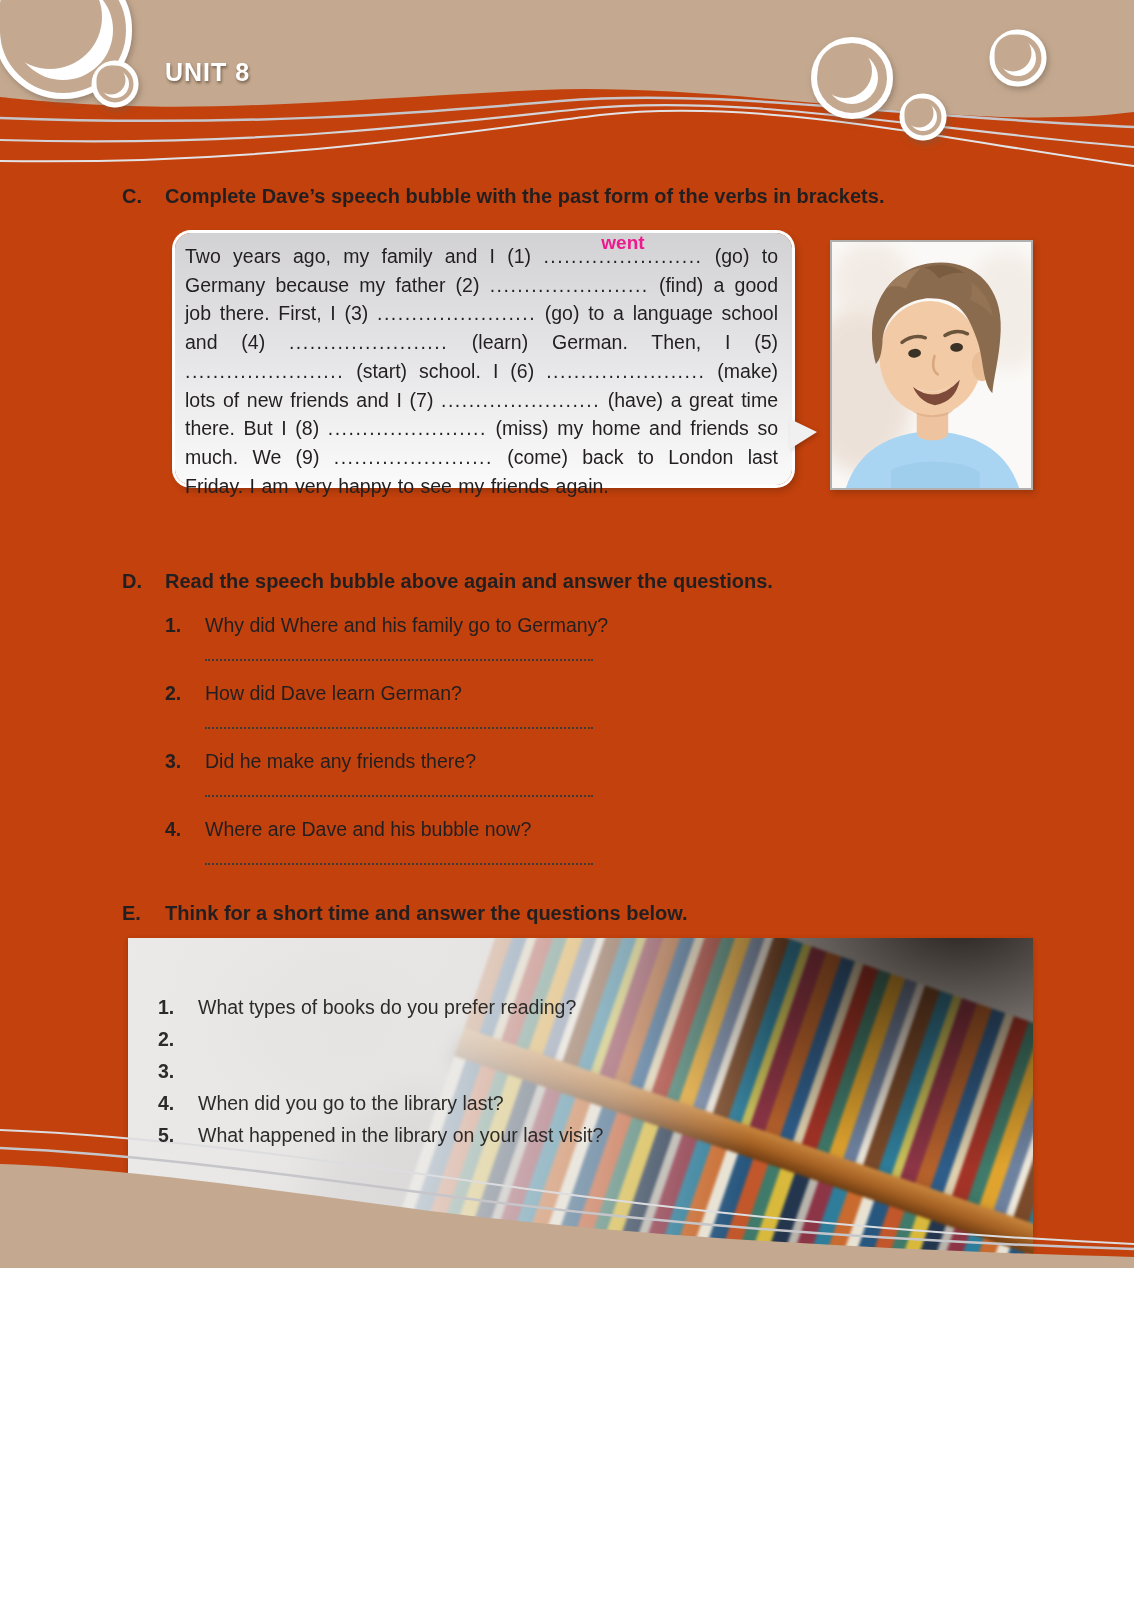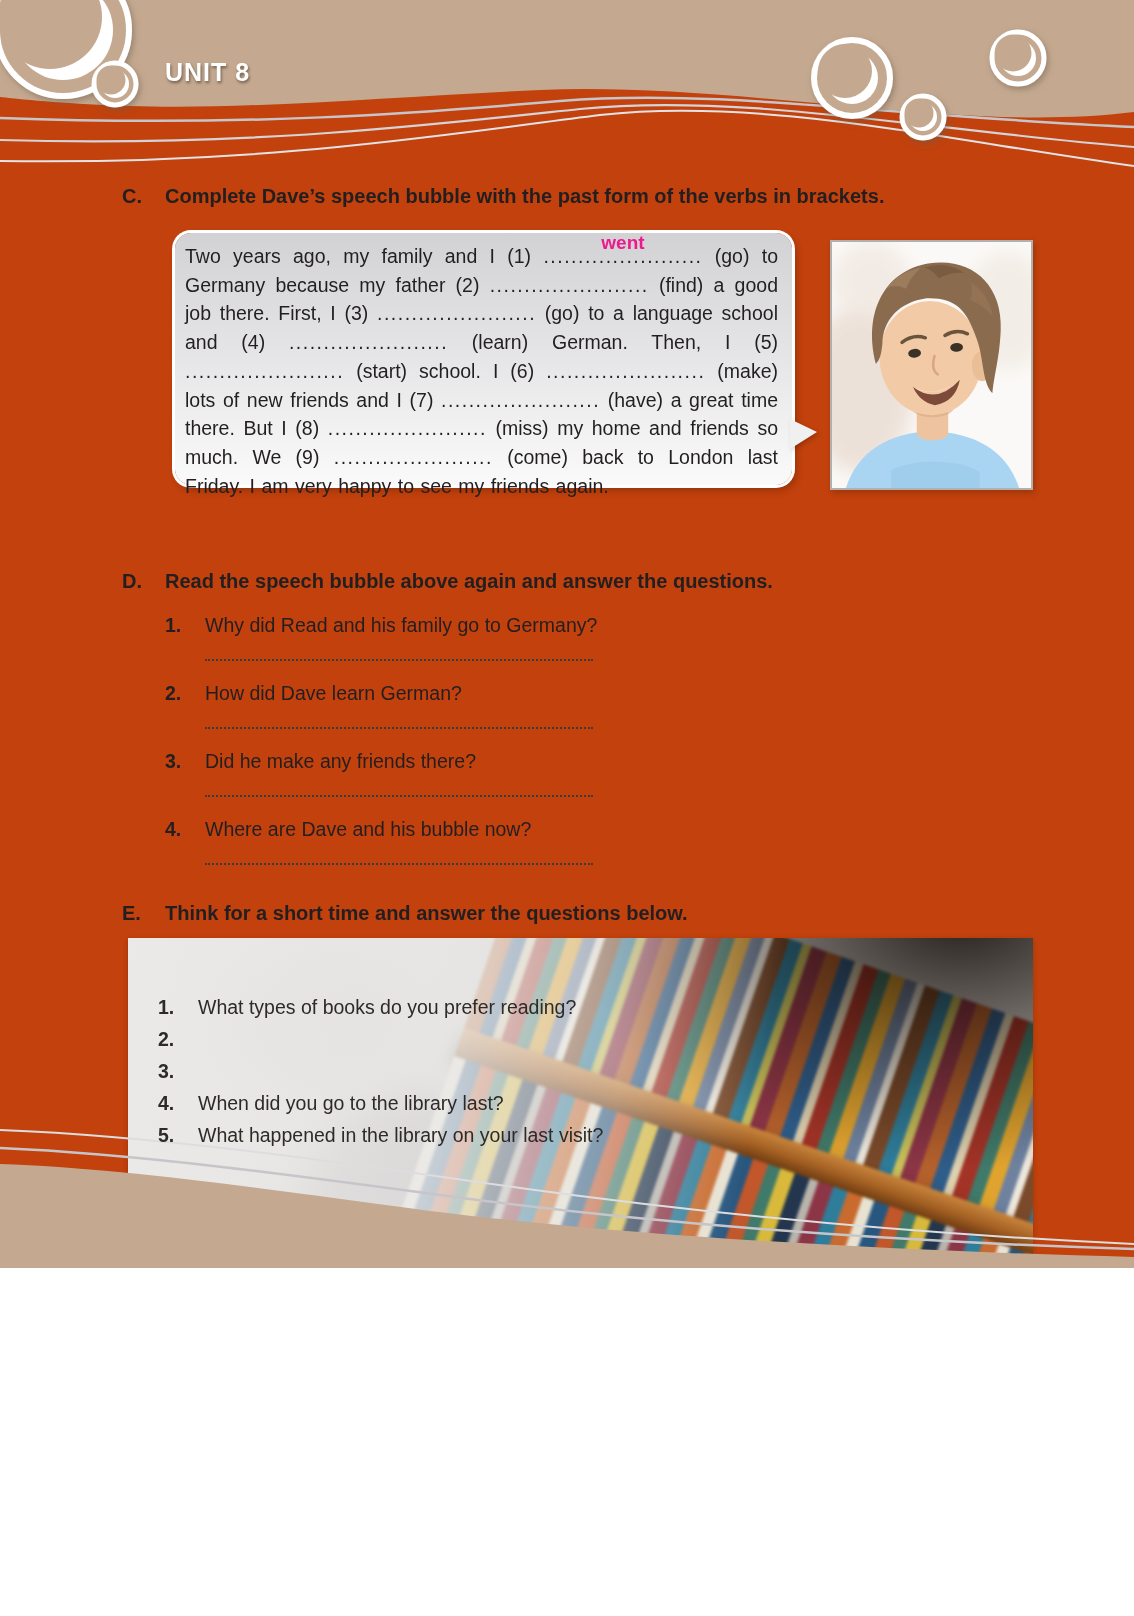--- a/index.html
+++ b/index.html
@@ -164,21 +164,21 @@
   </div>
 
   <div class="sec-head" id="head-d">
     <span class="letter">D.</span>
     <span>Read the speech bubble above again and answer the questions.</span>
   </div>
 
   <div class="qlist-d">
     <div class="qrow">
       <span class="qnum">1.</span>
-      <span>Why did Read and his family go to Germany?</span>
+      <span>Why did Where and his family go to Germany?</span>
     </div>
     <div class="dotline"></div>
     <div class="qrow">
       <span class="qnum">2.</span>
       <span>How did Dave learn German?</span>
     </div>
     <div class="dotline"></div>
     <div class="qrow">
       <span class="qnum">3.</span>
       <span>Did he make any friends there?</span>

